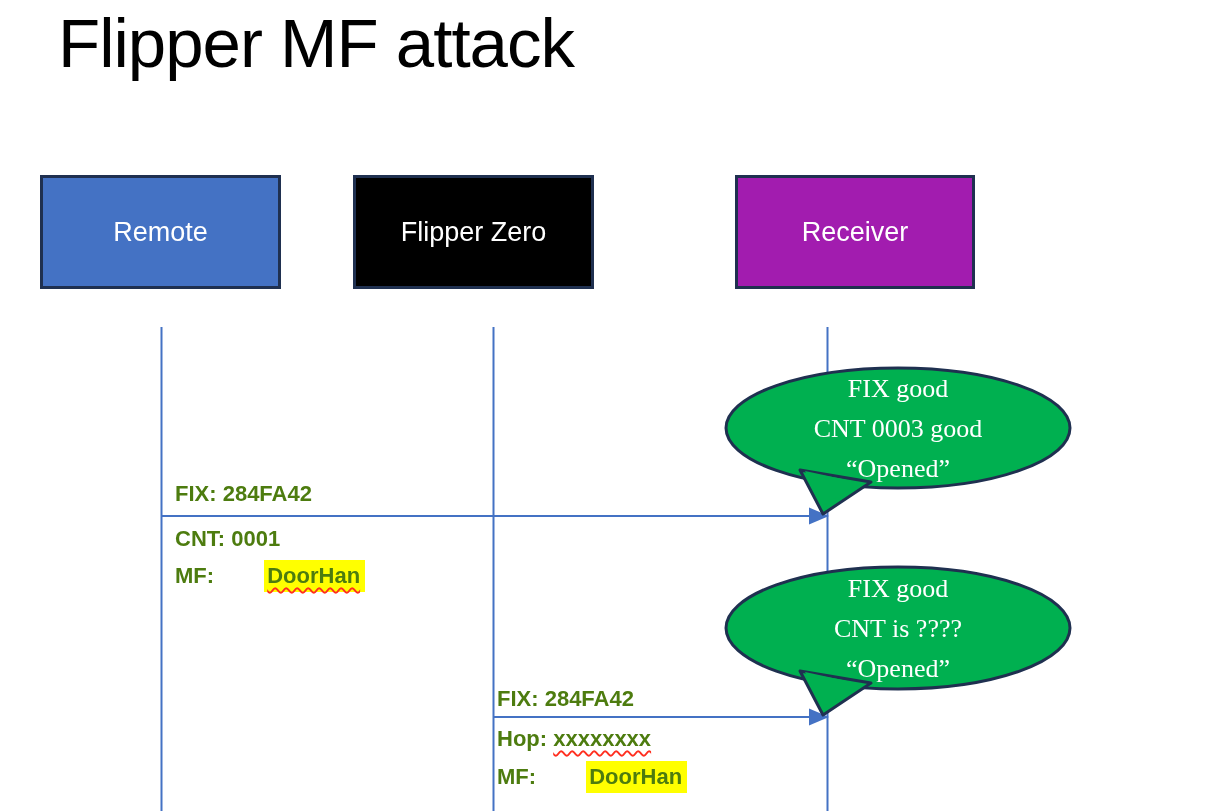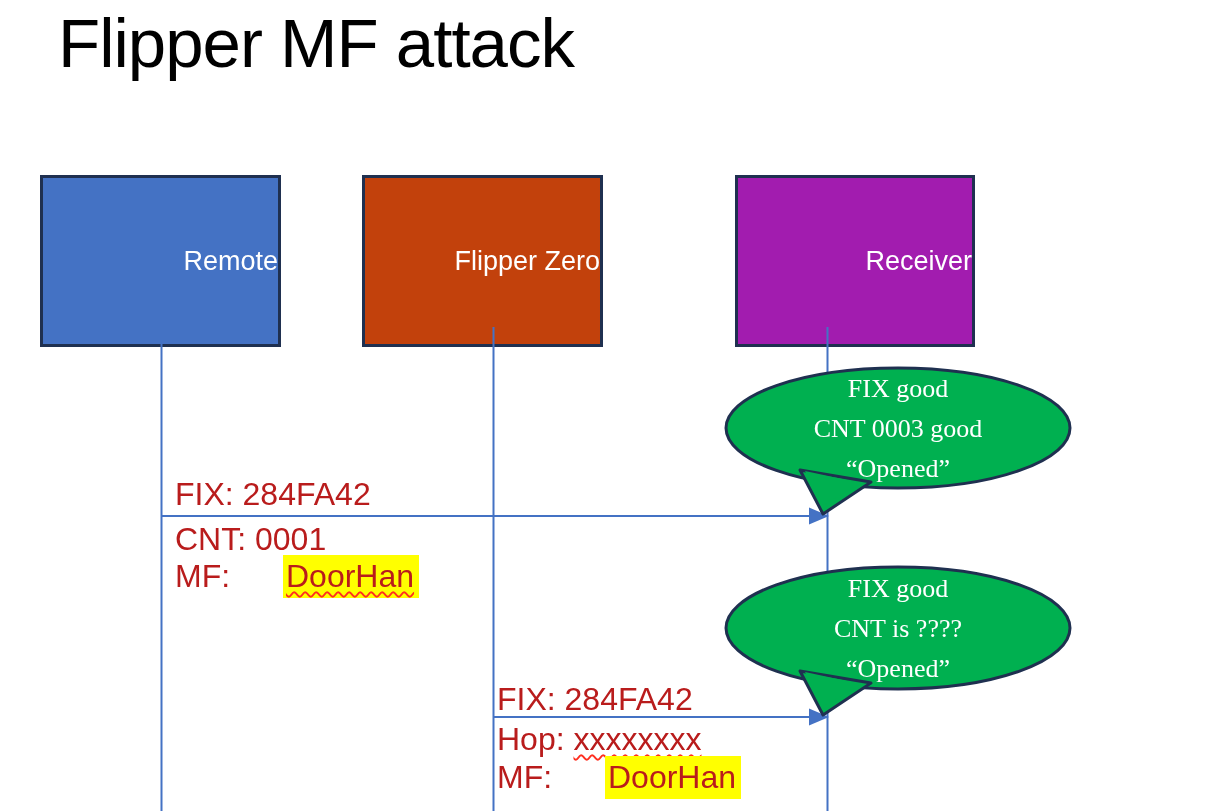--- a/index.html
+++ b/index.html
@@ -19,38 +19,39 @@
     font-size: 69px;
     font-weight: 300;
     letter-spacing: -1px;
     color: #000000;
     white-space: nowrap;
   }
   .actor {
     position: absolute;
     top: 175px;
     width: 241px;
-    height: 172px;
+    height: 114px;
     border: 3px solid #1F3050;
     display: flex;
     align-items: center;
-    justify-content: flex-end;
+    justify-content: center;
     color: #ffffff;
     font-size: 27px;
   }
   .actor.remote   { left: 40px;  background: #4472C4; }
-  .actor.flipper  { left: 362px; background: #c2410c; }
+  .actor.flipper  { left: 353px; background: #000000; }
   .actor.receiver { left: 735px; width: 240px; background: #a21caf; }
   svg.layer { position: absolute; left: 0; top: 0; }
   .msg {
     position: absolute;
-    font-size: 32px;
-    color: #b91c1c;
+    font-size: 22px;
+    color: #4d7c0f;
     white-space: nowrap;
     line-height: 32px;
+    font-weight: bold;
   }
   .hl {
     background: #FFFF00;
     padding: 3px 5px 4px 3px;
     margin-left: 44px;
   }
   .sq {
     text-decoration-line: underline;
     text-decoration-style: wavy;
     text-decoration-color: #FF2E1F;

